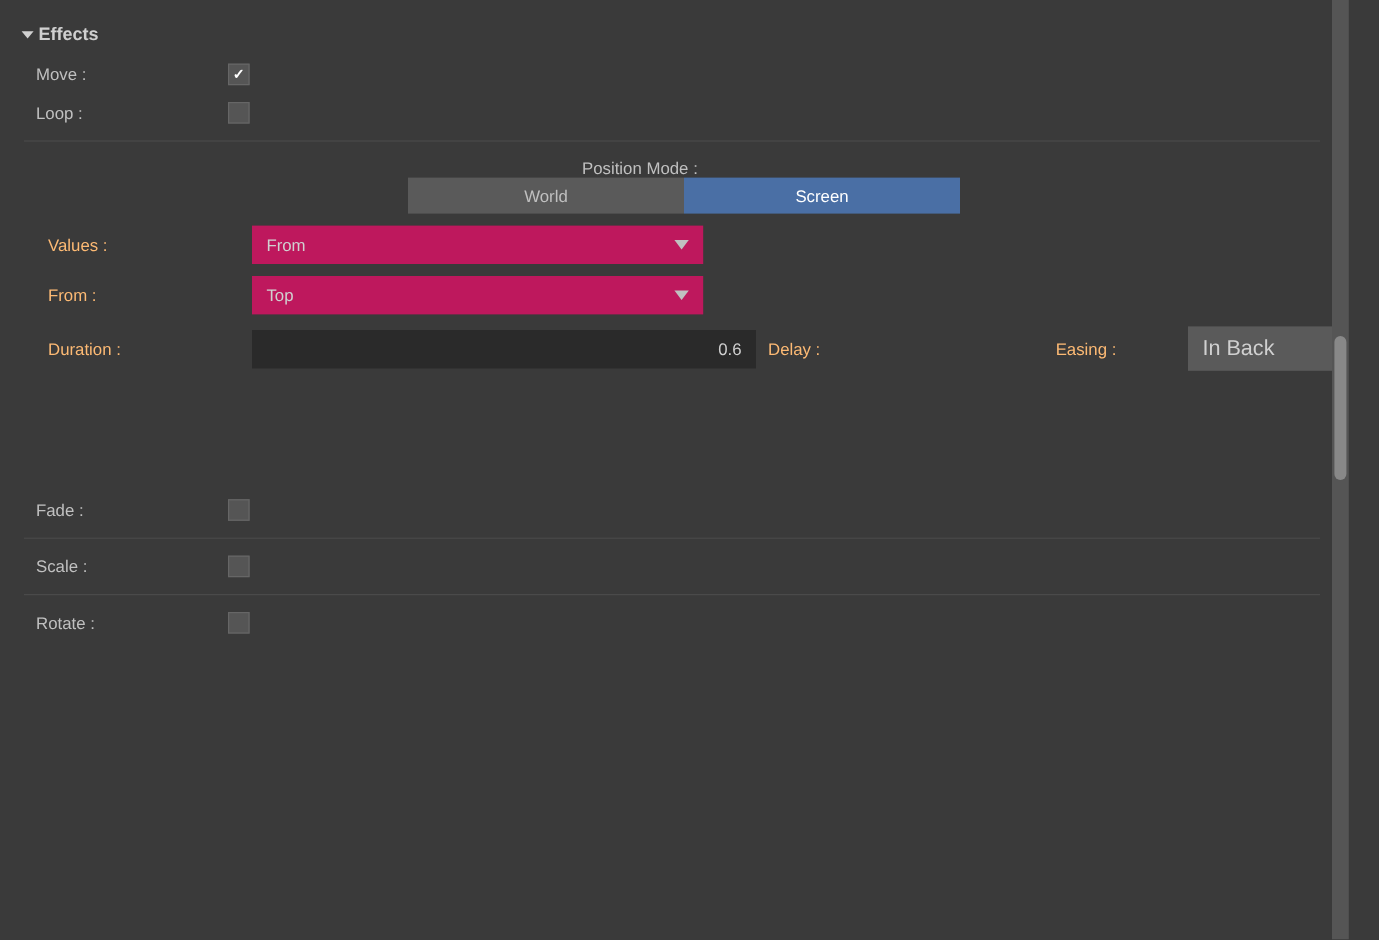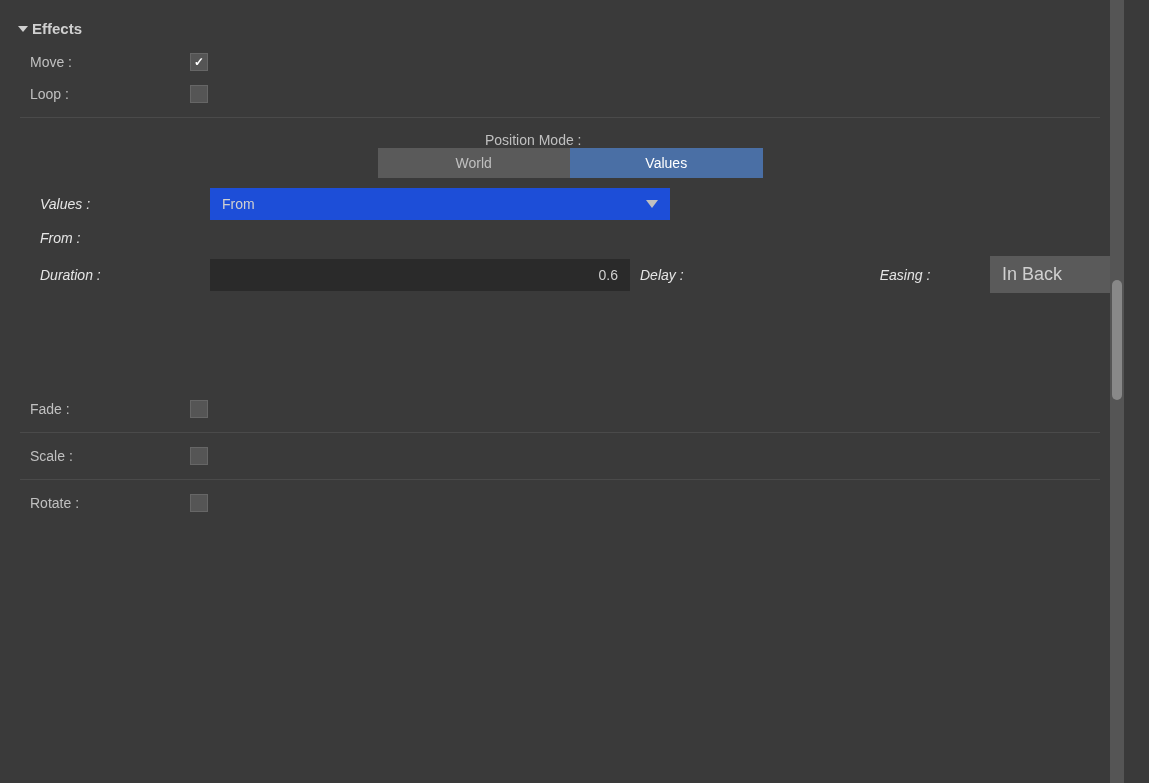--- a/index.html
+++ b/index.html
@@ -120,21 +120,21 @@
     }
 
     .position-mode-label {
       min-width: 170px;
       color: #c0c0c0;
       font-size: 14px;
     }
 
     .toggle-group {
       display: flex;
-      width: 385px;
+      width: 460px;
     }
 
     .toggle-btn {
       flex: 1;
       padding: 7px 10px;
       text-align: center;
       cursor: pointer;
       font-size: 14px;
       border: none;
       outline: none;
@@ -151,28 +151,27 @@
     }
 
     .field-row {
       display: flex;
       align-items: center;
       margin-bottom: 10px;
     }
 
     .field-label {
       min-width: 170px;
-      color: #e5e5e5;
-      font-size: 14px;
-      font-style: italic;
+      color: #fdba74;
+      font-size: 14px;
     }
 
     .dropdown {
-      width: 460px;
-      background-color: #1d4ed8;
+      width: 376px;
+      background-color: #be185d;
       border: none;
       color: #d0d0d0;
       padding: 8px 12px;
       font-size: 14px;
       display: flex;
       align-items: center;
       justify-content: space-between;
       cursor: pointer;
       position: relative;
     }
@@ -253,35 +252,39 @@
 
   <div class="indented-section">
 
     <div class="position-mode-row">
       <span class="position-mode-label">Position Mode :</span>
       <div class="toggle-group">
         <div class="toggle-btn inactive">
           <span>World</span>
         </div>
         <div class="toggle-btn active">
-          <span>Values</span>
+          <span>Screen</span>
         </div>
       </div>
     </div>
 
     <div class="field-row">
       <span class="field-label">Values :</span>
       <div class="dropdown">
         <span>From</span>
         <span class="dropdown-arrow"></span>
       </div>
     </div>
 
     <div class="field-row">
       <span class="field-label">From :</span>
+      <div class="dropdown">
+        <span>Top</span>
+        <span class="dropdown-arrow"></span>
+      </div>
     </div>
 
     <div style="display:flex; align-items:flex-start; gap:0;">
       <div class="fields-column">
 
         <div class="field-row" style="margin-bottom:0;">
           <span class="field-label">Duration :</span>
           <input type="text" class="text-input" value="0.6" style="">
         </div>
 

